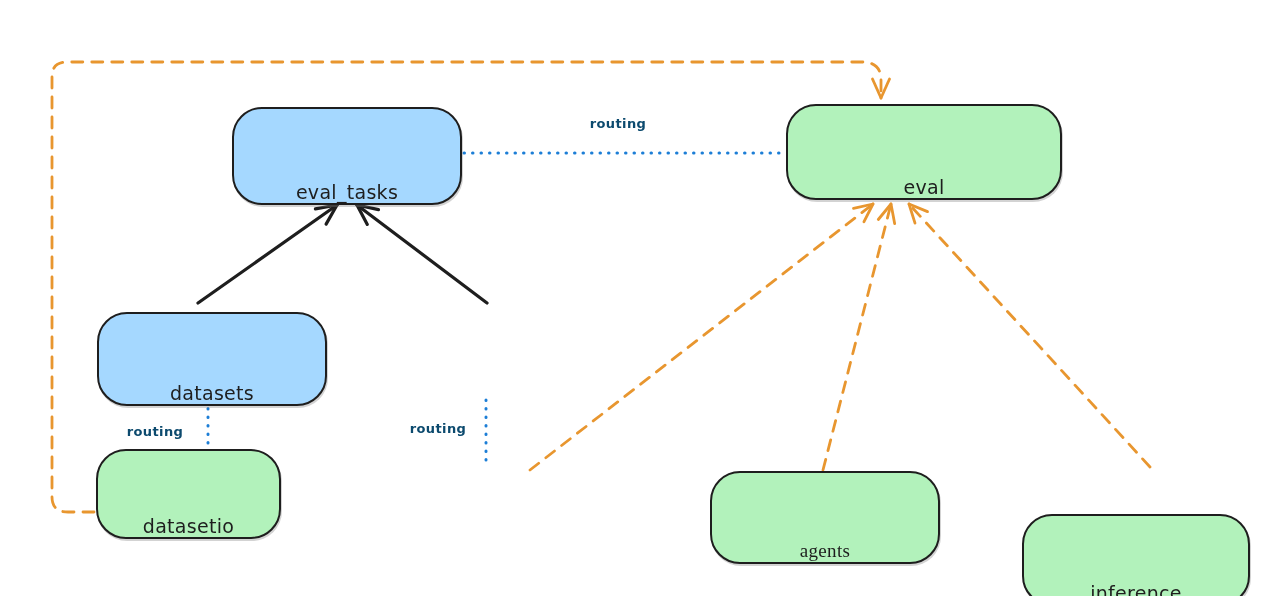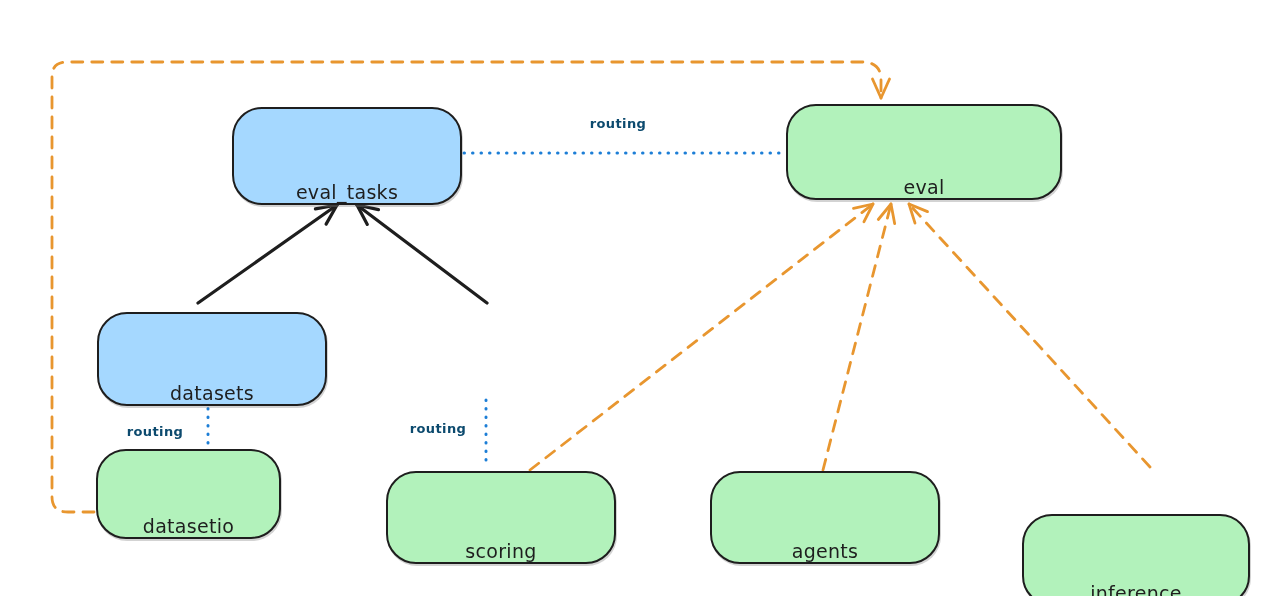--- a/index.html
+++ b/index.html
@@ -35,21 +35,21 @@
   }
   .node--blue  { background: #a5d8ff; }
   .node--green { background: #b2f2bb; }
 
   .node--eval-tasks        { left: 232px; top: 107px; width: 230px; height: 98px; }
   .node--eval              { left: 786px; top: 104px; width: 276px; height: 96px; }
   .node--datasets          { left: 97px;  top: 304px; width: 230px; height: 94px; margin-top: 8px; }
   .node--scoring-functions { left: 378px; top: 303px; width: 230px; height: 95px; }
   .node--datasetio         { left: 96px;  top: 449px; width: 185px; height: 90px; }
   .node--scoring           { left: 386px; top: 471px; width: 230px; height: 93px; }
-  .node--agents            { left: 710px; top: 471px; width: 230px; height: 93px; }
+  .node--agents            { left: 710px; top: 471px; width: 230px; height: 93px; font-family: Liberation Serif, serif; }
   .node--inference         { left: 1022px;top: 466px; width: 228px; height: 92px; margin-top: 48px; }
 
   .routing-label {
     position: absolute;
     color: #0c4a6e;
     font-size: 13px;
     font-weight: bold;
     letter-spacing: 0.4px;
     transform: translateX(-50%);
     white-space: nowrap;
@@ -118,23 +118,20 @@
 
   <div class="node node--blue node--datasets">
     <span>datasets</span>
   </div>
 
 
   <div class="node node--green node--datasetio">
     <span>datasetio</span>
   </div>
 
-  <div class="node node--green node--scoring">
-    <span>scoring</span>
-  </div>
 
   <div class="node node--green node--agents">
     <span>agents</span>
   </div>
 
   <div class="node node--green node--inference">
     <span>inference</span>
   </div>
 
   <div class="routing-label routing-label--top">routing</div>

